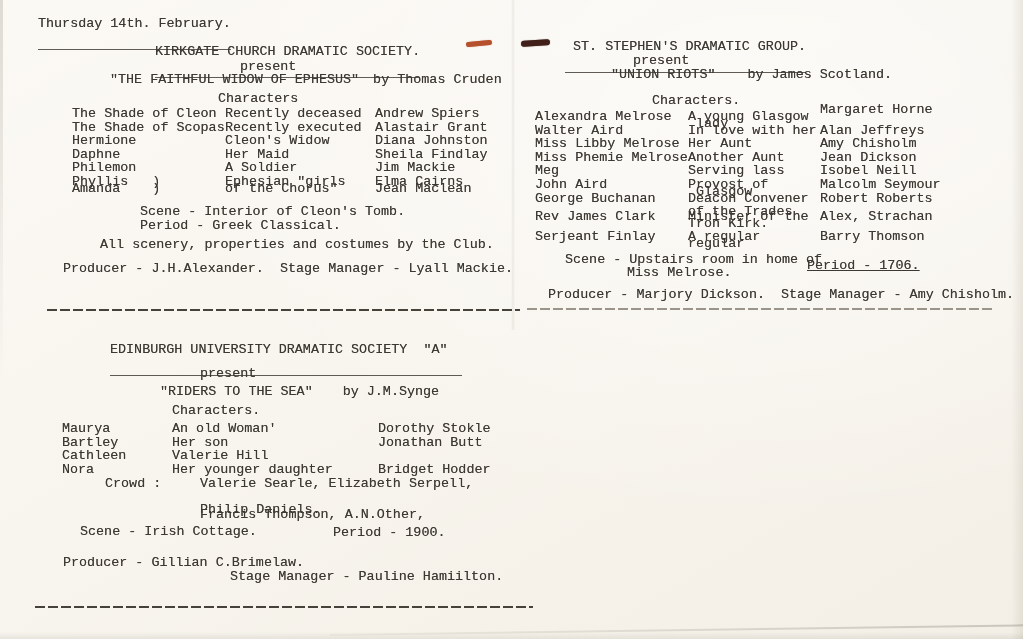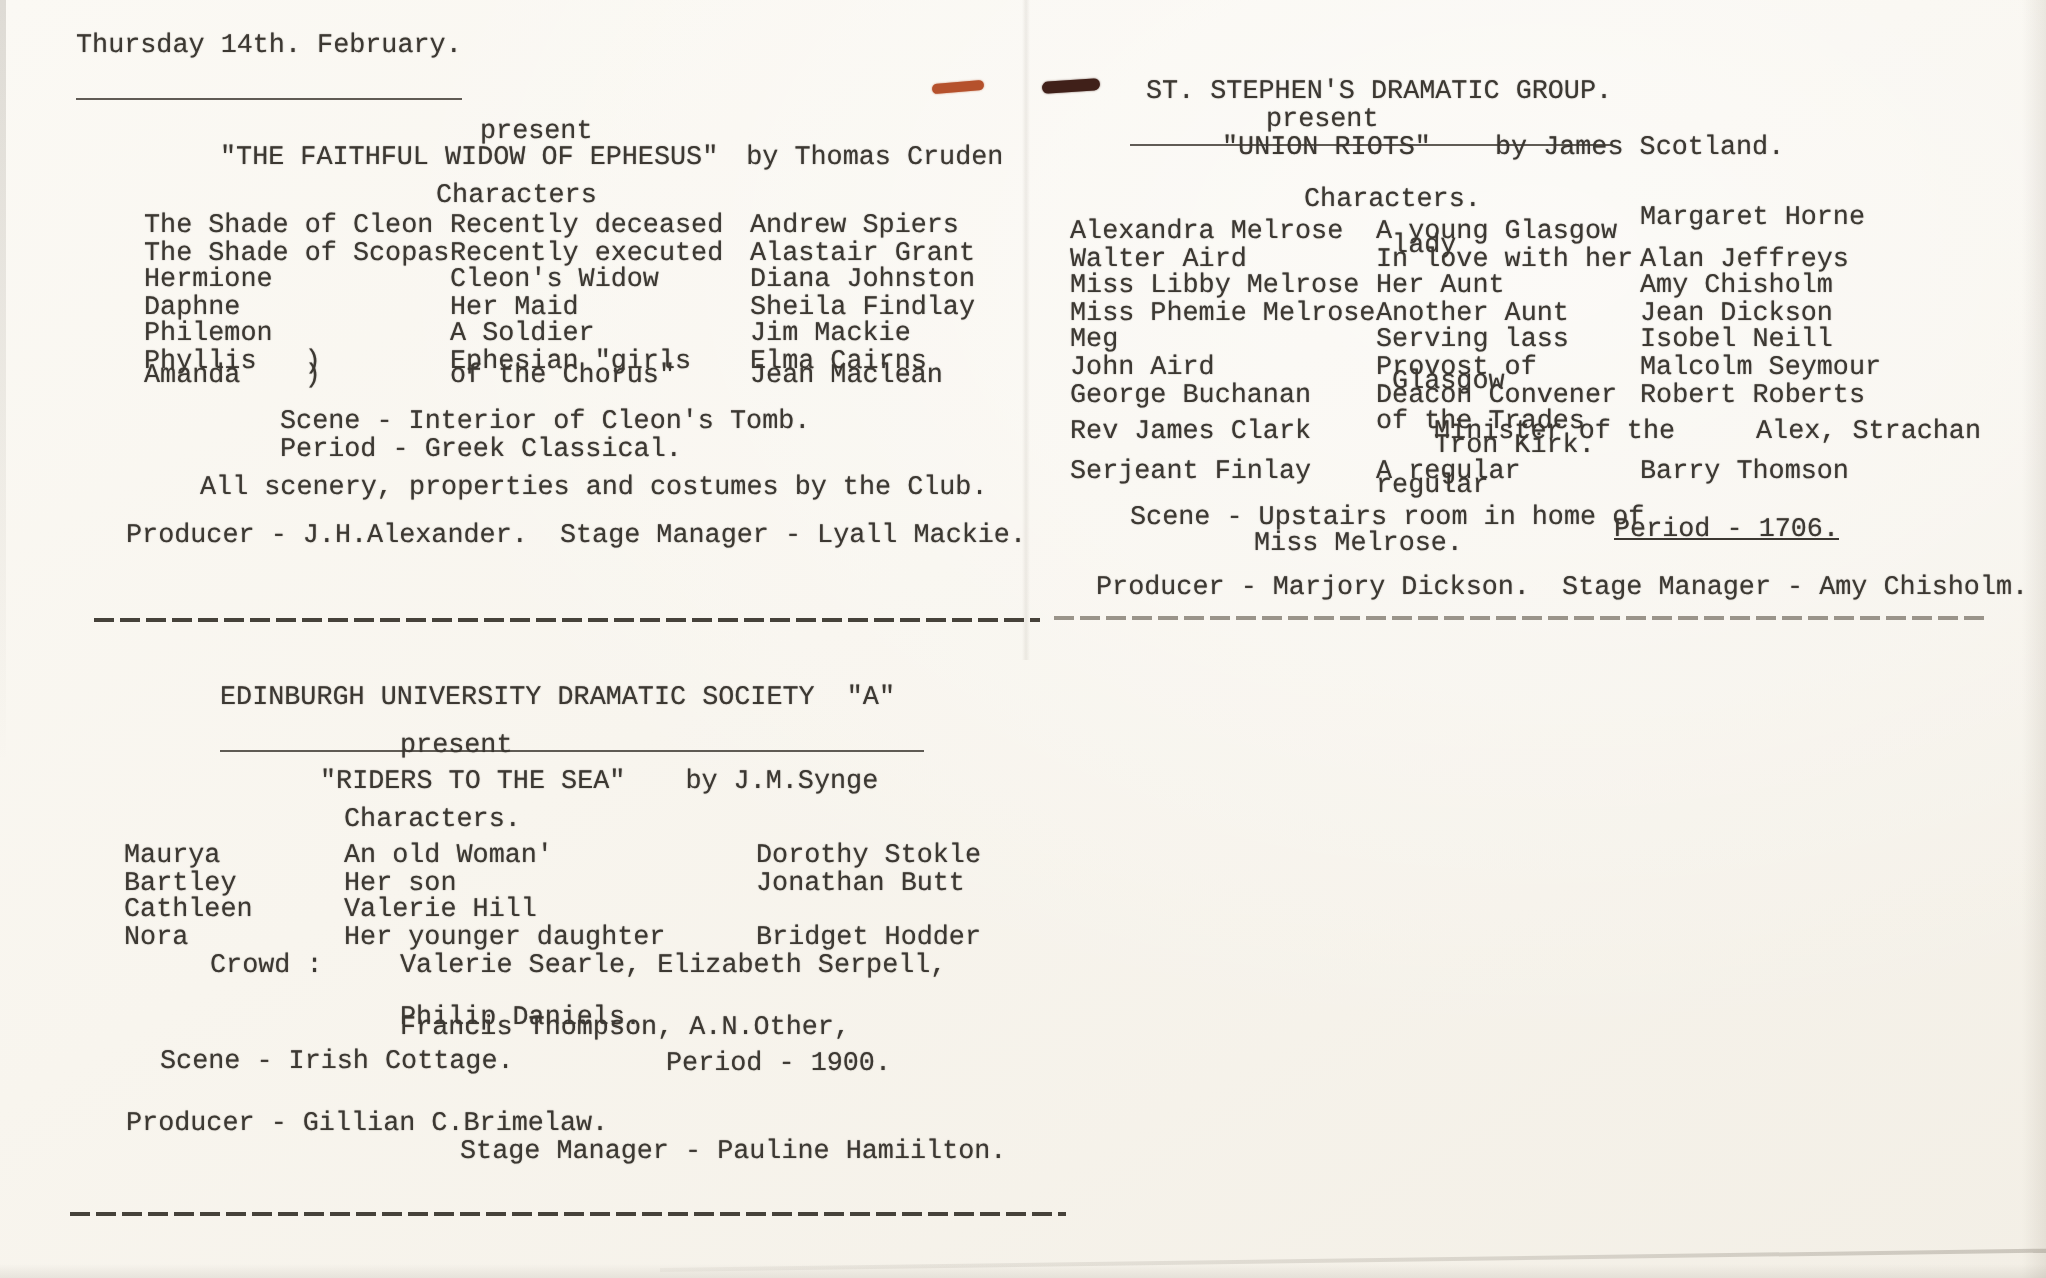--- a/index.html
+++ b/index.html
@@ -55,20 +55,21 @@
   <div class="crease-v"></div>
   <div class="crease-d"></div>
   <div class="edge-r"></div>
   <div class="edge-b"></div>
   <div class="edge-l"></div>
   <div class="pen orange"></div>
   <div class="pen maroon"></div>
 
   <div class="ln" style="left:38px;top:17px;"><span class="u">Thursday 14th. February.</span></div>
 
+  <div class="ln" style="left:155px;top:45px;"><span class="u">KIRKGATE CHURCH DRAMATIC SOCIETY.</span></div>
   <div class="ln" style="left:240px;top:60px;">present</div>
   <div class="ln" style="left:110px;top:73px;"><span>"THE FAITHFUL WIDOW OF EPHESUS"</span><span class="gap14">by Thomas Cruden</span></div>
   <div class="ln" style="left:218px;top:92px;">Characters</div>
   <div class="cast cast-k" style="left:72px;top:107px;width:440px;">
       <div class="cast-row">
         <div class="cell"><span class="cl">The Shade of Cleon</span></div>
         <div class="cell"><span class="cl">Recently deceased</span></div>
         <div class="cell"><span class="cl">Andrew Spiers</span></div>
       </div>
       <div class="cast-row">
@@ -135,21 +136,21 @@
       <div class="cast-row">
         <div class="cell"><span class="cl">John Aird</span></div>
         <div class="cell"><span class="cl">Provost of</span><span class="cl ov" style="top: 7px;"> Glasgow</span></div>
         <div class="cell"><span class="cl">Malcolm Seymour</span></div>
       </div>
       <div class="cast-row" style="height: 18px;">
         <div class="cell"><span class="cl">George Buchanan</span></div>
         <div class="cell"><span class="cl">Deacon Convener</span><span class="cl ov" style="top: 13px;">of the Trades</span></div>
         <div class="cell"><span class="cl">Robert Roberts</span></div>
       </div>
-      <div class="cast-row" style="height: 20px; gap: 29px;">
+      <div class="cast-row" style="height: 20px;">
         <div class="cell"><span class="cl">Rev James Clark</span></div>
         <div class="cell"><span class="cl">Minister of the</span><span class="cl ov" style="top: 7px;">Tron Kirk.</span></div>
         <div class="cell"><span class="cl">Alex, Strachan</span></div>
       </div>
       <div class="cast-row">
         <div class="cell"><span class="cl">Serjeant Finlay</span></div>
         <div class="cell"><span class="cl">A regular</span><span class="cl ov" style="top: 7px;">regular</span></div>
         <div class="cell"><span class="cl">Barry Thomson</span></div>
       </div>
     </div>

